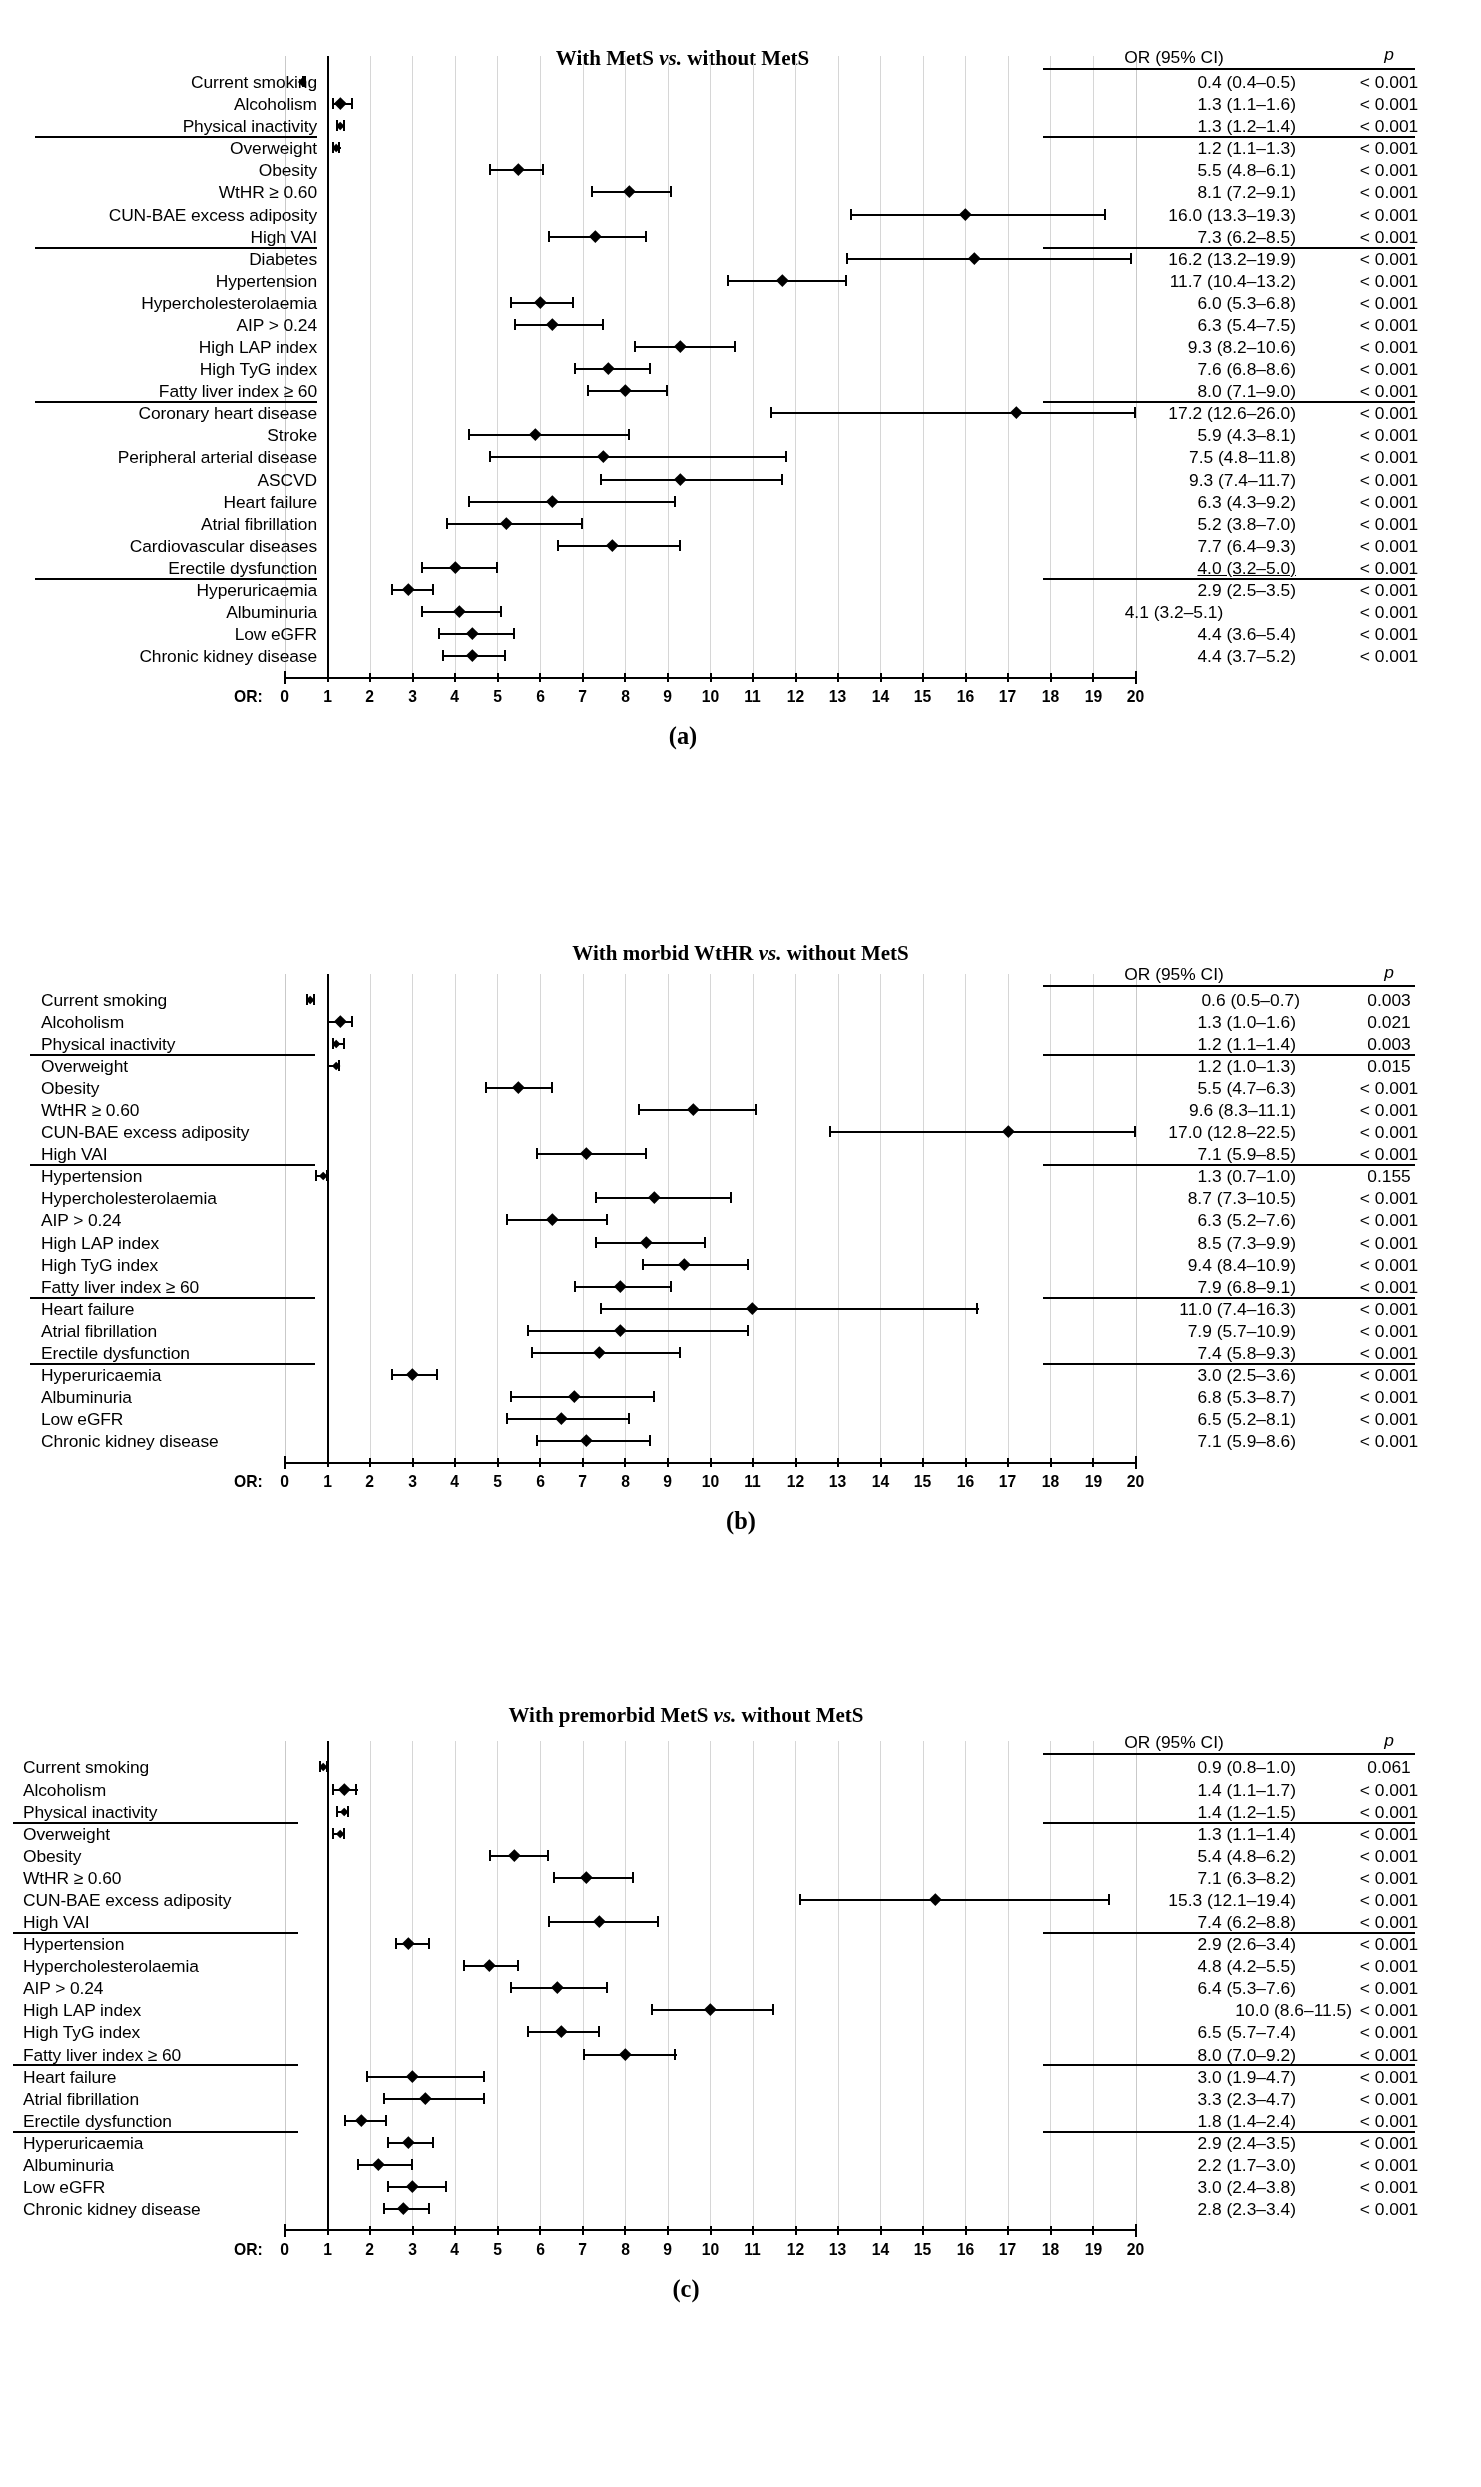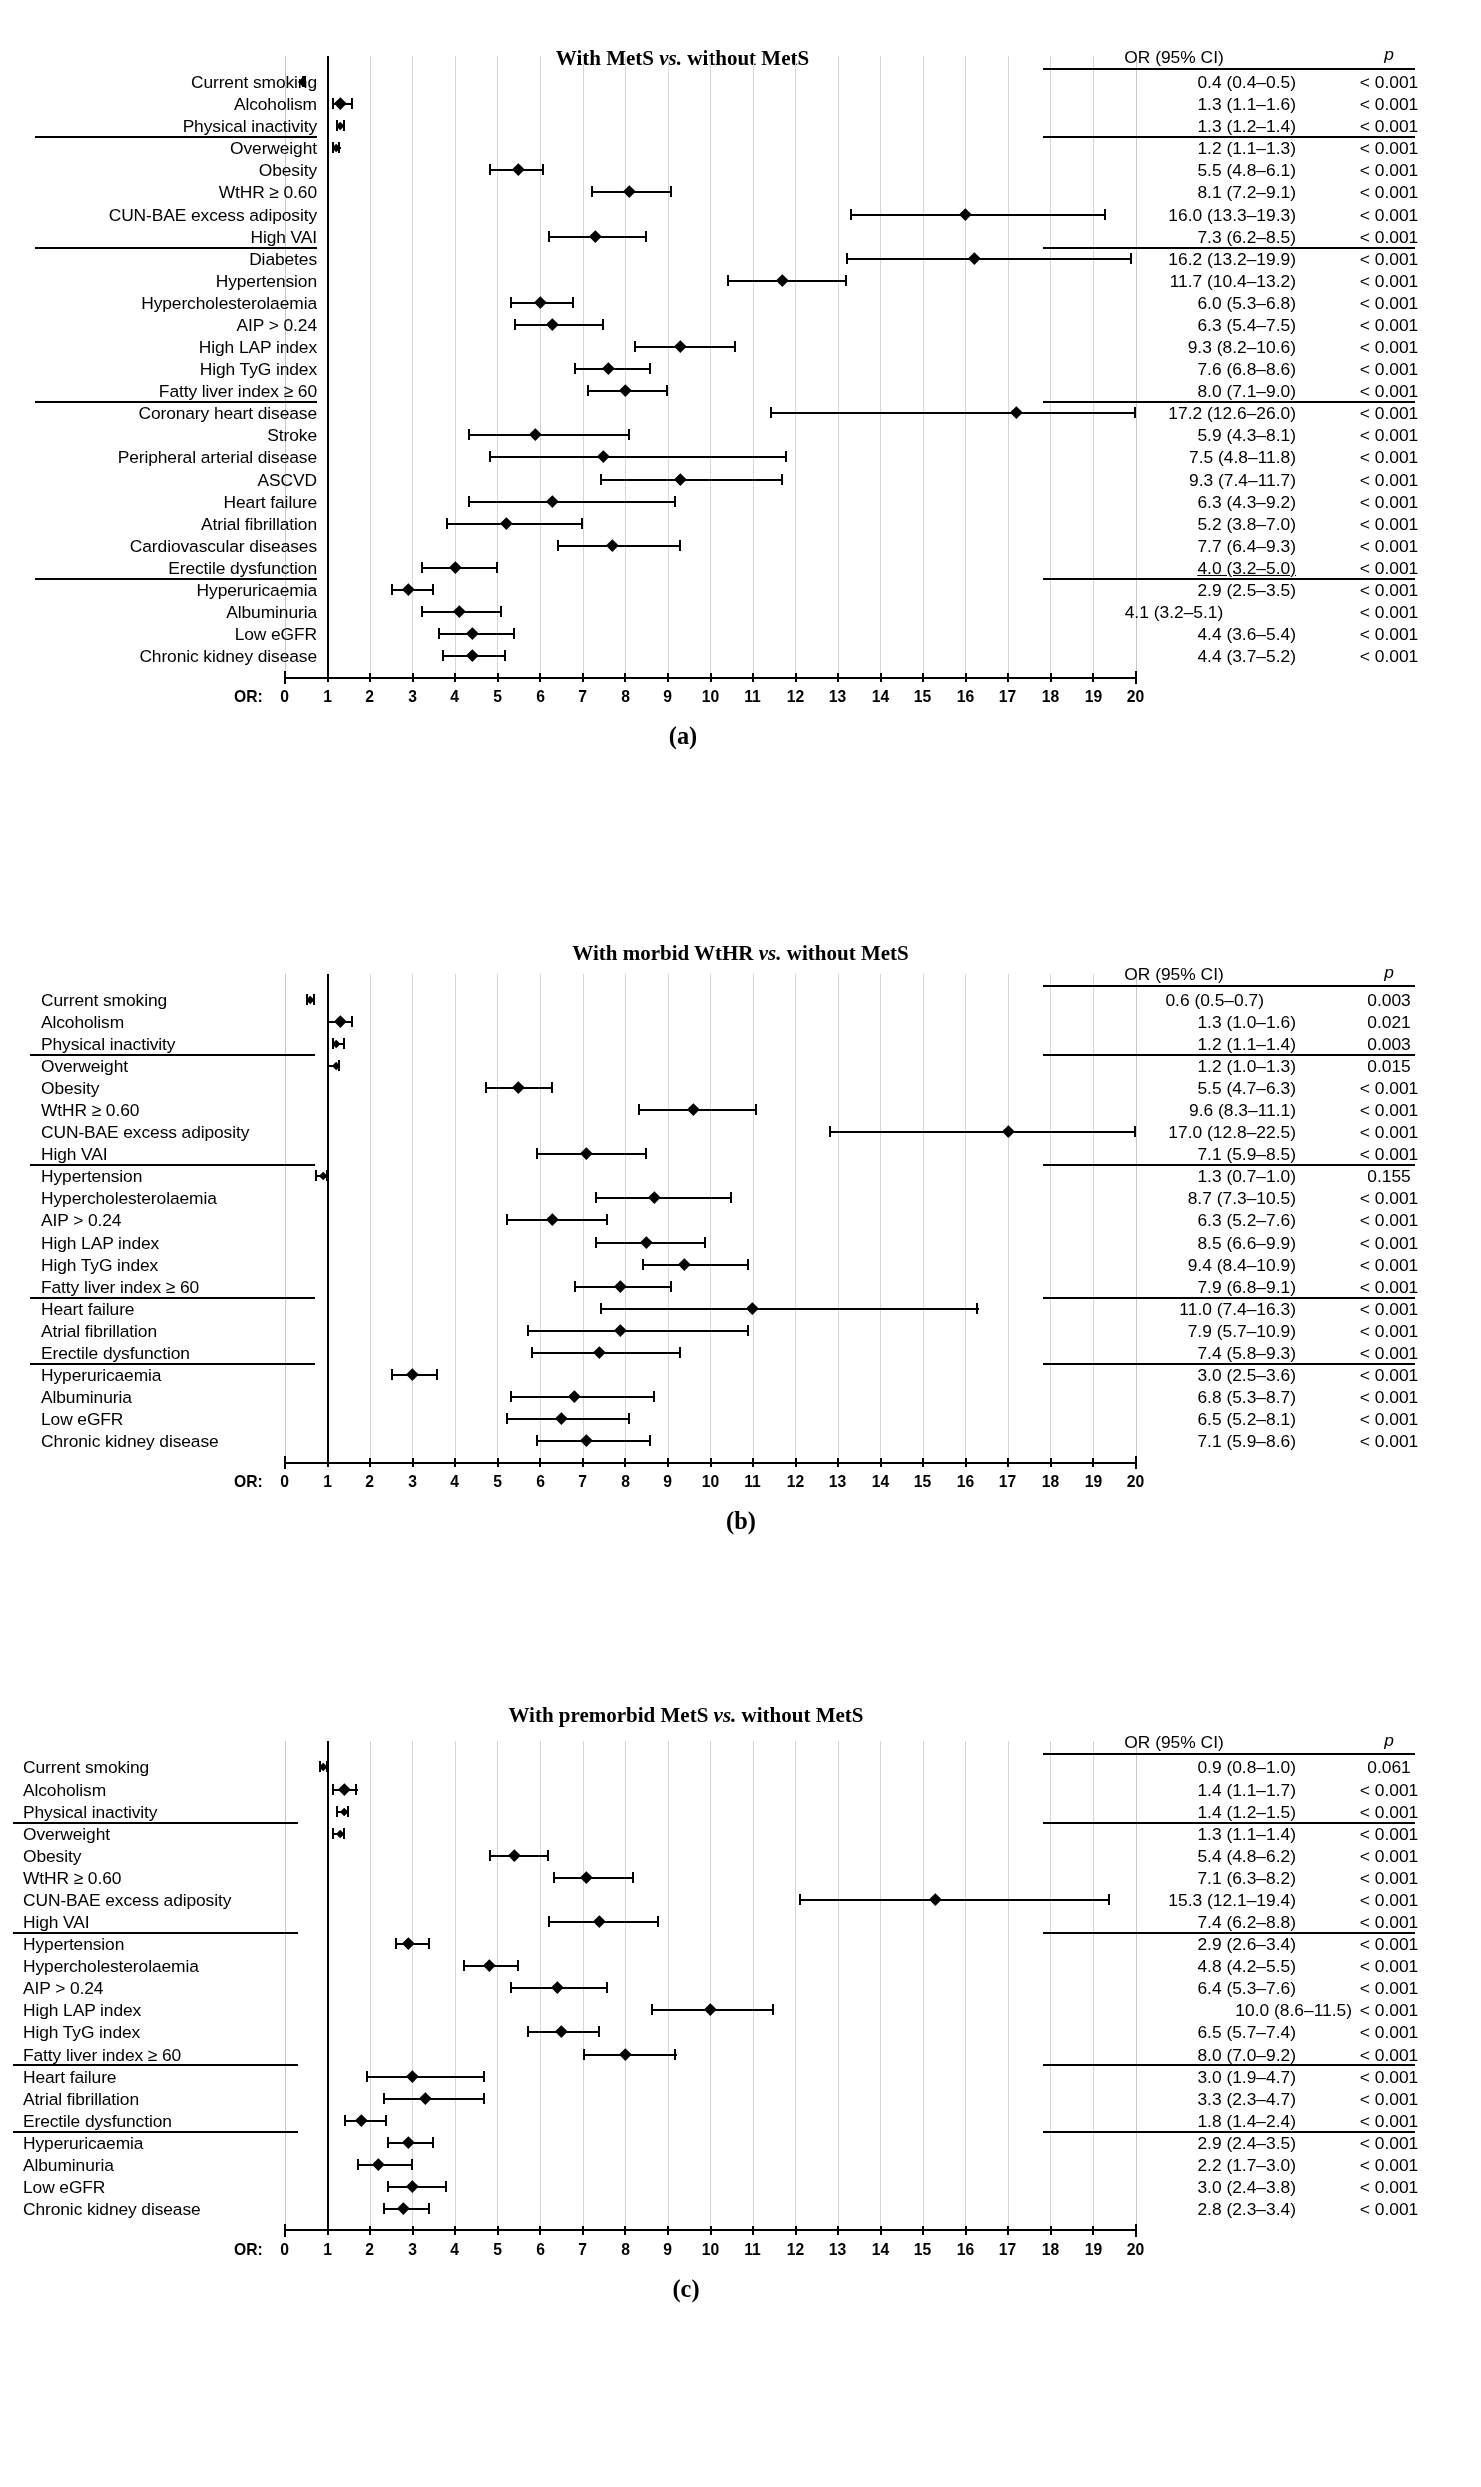--- a/index.html
+++ b/index.html
@@ -491,21 +491,21 @@
       <div class="vline-one" style="left: 327px; top: 33px; height: 487px;"></div>
       <div class="orhdr" style="left: 1052px; top: 22px; width: 244px;">OR (95% CI)</div>
       <div class="phdr" style="left: 1325px; top: 20px; width: 128px;">p</div>
       <div class="rule" style="left: 1043px; top: 44px; width: 372px;"></div>
       <div class="frow" style="top: 48px;">
         <div class="lbl lalign" style="left: 41px; width: 273px;">Current smoking</div>
         <div class="ci" style="left: 306px; width: 8.5px;"></div>
         <div class="cap" style="left: 306px;"></div>
         <div class="cap" style="left: 313px;"></div>
         <div class="pt small" style="left: 307px;"></div>
-        <div class="orv" style="left: 1020px; width: 244px;">0.6 (0.5–0.7)</div>
+        <div class="orv" style="left: 1056px; width: 244px;">0.6 (0.5–0.7)</div>
         <div class="pv" style="left: 1325px; width: 128px;">0.003</div>
       </div>
       <div class="frow" style="top: 70px;">
         <div class="lbl lalign" style="left: 41px; width: 273px;">Alcoholism</div>
         <div class="ci" style="left: 327px; width: 25.5px;"></div>
         <div class="cap" style="left: 327px;"></div>
         <div class="cap" style="left: 351px;"></div>
         <div class="pt" style="left: 336px;"></div>
         <div class="orv" style="left: 1052px; width: 244px;">1.3 (1.0–1.6)</div>
         <div class="pv" style="left: 1325px; width: 128px;">0.021</div>
@@ -590,21 +590,21 @@
         <div class="pt" style="left: 548px;"></div>
         <div class="orv" style="left: 1052px; width: 244px;">6.3 (5.2–7.6)</div>
         <div class="pv" style="left: 1325px; width: 128px;">&lt; 0.001</div>
       </div>
       <div class="frow" style="top: 291px;">
         <div class="lbl lalign" style="left: 41px; width: 273px;">High LAP index</div>
         <div class="ci" style="left: 595px; width: 111px;"></div>
         <div class="cap" style="left: 595px;"></div>
         <div class="cap" style="left: 704px;"></div>
         <div class="pt" style="left: 642px;"></div>
-        <div class="orv" style="left: 1052px; width: 244px;">8.5 (6.6–9.9)</div>
+        <div class="orv" style="left: 1052px; width: 244px;">8.5 (7.3–9.9)</div>
         <div class="pv" style="left: 1325px; width: 128px;">&lt; 0.001</div>
       </div>
       <div class="frow" style="top: 313px;">
         <div class="lbl lalign" style="left: 41px; width: 273px;">High TyG index</div>
         <div class="ci" style="left: 642px; width: 106px;"></div>
         <div class="cap" style="left: 642px;"></div>
         <div class="cap" style="left: 747px;"></div>
         <div class="pt" style="left: 680px;"></div>
         <div class="orv" style="left: 1052px; width: 244px;">9.4 (8.4–10.9)</div>
         <div class="pv" style="left: 1325px; width: 128px;">&lt; 0.001</div>

